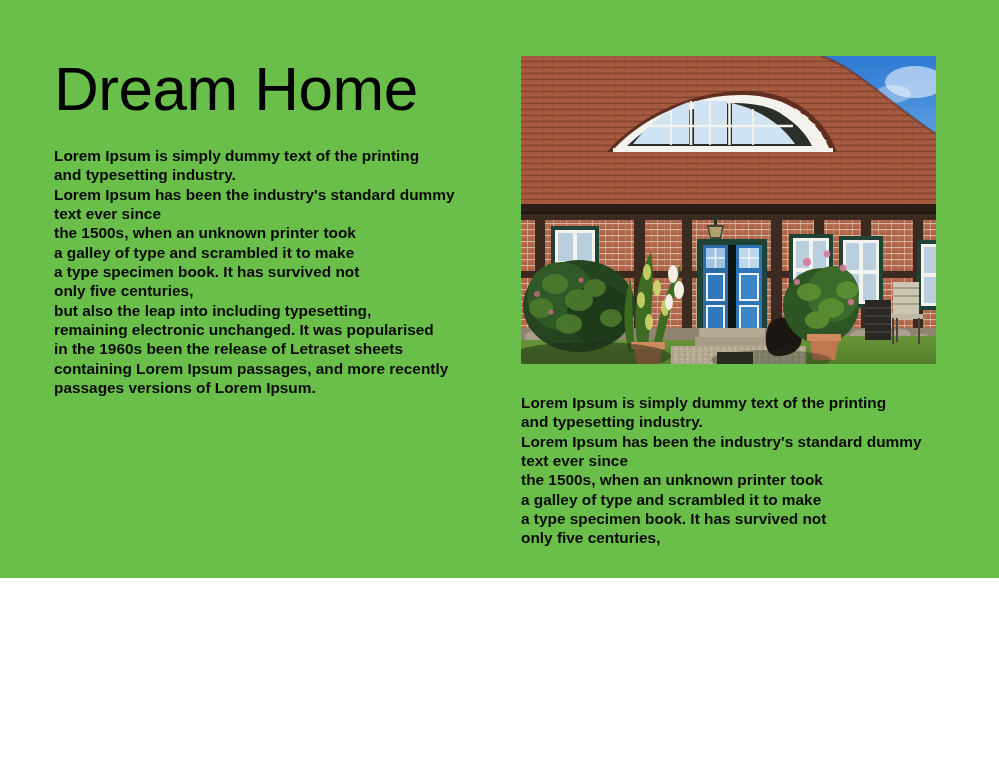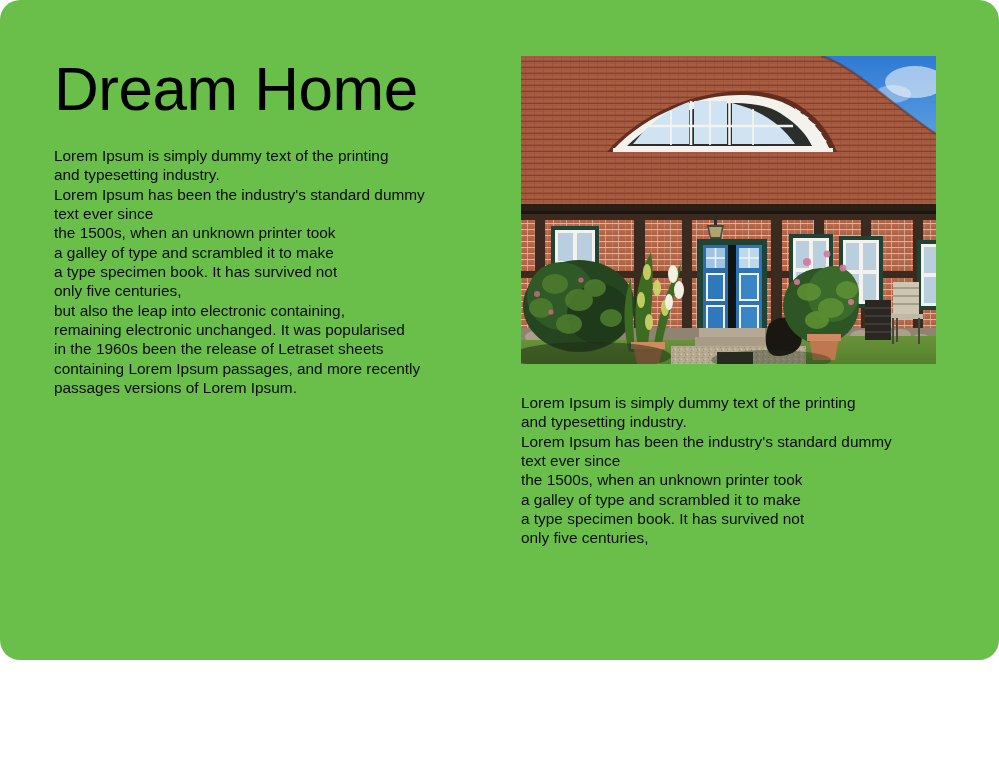--- a/index.html
+++ b/index.html
@@ -3,44 +3,43 @@
 <meta charset="utf-8">
 <style>
   * { margin:0; padding:0; box-sizing:border-box; }
   html, body {
     width:999px; height:757px;
     overflow:hidden;
     font-family:"Liberation Sans", sans-serif;
   }
   #slide {
     position:relative;
-    width:999px; height:660px;
+    width:999px; height:578px;
     background:#6abf4b;
-    border-radius:20px;
   }
 
   
   #title {
     position:absolute;
     left:54px; top:54px;
     font-size:62px;
     line-height:70px;
     font-weight:300;
     color:#000;
     letter-spacing:-0.5px;
     white-space:nowrap;
   }
 
   
   .body-block {
     position:absolute;
     color:#0a0a0a;
     font-size:15.4px;
     line-height:19.35px;
-    font-weight:400;
+    font-weight:700;
     white-space:nowrap;
   }
   #left-body  { left:54px;  top:146px; }
   #right-body { left:521px; top:393px; }
   .body-block .ln { display:block; }
 
   
   #photo {
     position:absolute;
     left:521px; top:56px;
@@ -59,21 +58,21 @@
 
   <div id="left-body" class="body-block">
     <span class="ln">Lorem Ipsum is simply dummy text of the printing</span>
     <span class="ln">and typesetting industry.</span>
     <span class="ln">Lorem Ipsum has been the industry's standard dummy</span>
     <span class="ln">text ever since</span>
     <span class="ln">the 1500s, when an unknown printer took</span>
     <span class="ln">a galley of type and scrambled it to make</span>
     <span class="ln">a type specimen book. It has survived not</span>
     <span class="ln">only five centuries,</span>
-    <span class="ln">but also the leap into electronic containing,</span>
+    <span class="ln">but also the leap into including typesetting,</span>
     <span class="ln">remaining electronic unchanged. It was popularised</span>
     <span class="ln">in the 1960s been the release of Letraset sheets</span>
     <span class="ln">containing Lorem Ipsum passages, and more recently</span>
     <span class="ln">passages versions of Lorem Ipsum.</span>
   </div>
 
   <div id="photo">
     <svg viewBox="0 0 415 308" preserveAspectRatio="none">
       <defs>
         <linearGradient id="skyg" x1="0" y1="0" x2="0" y2="1">

